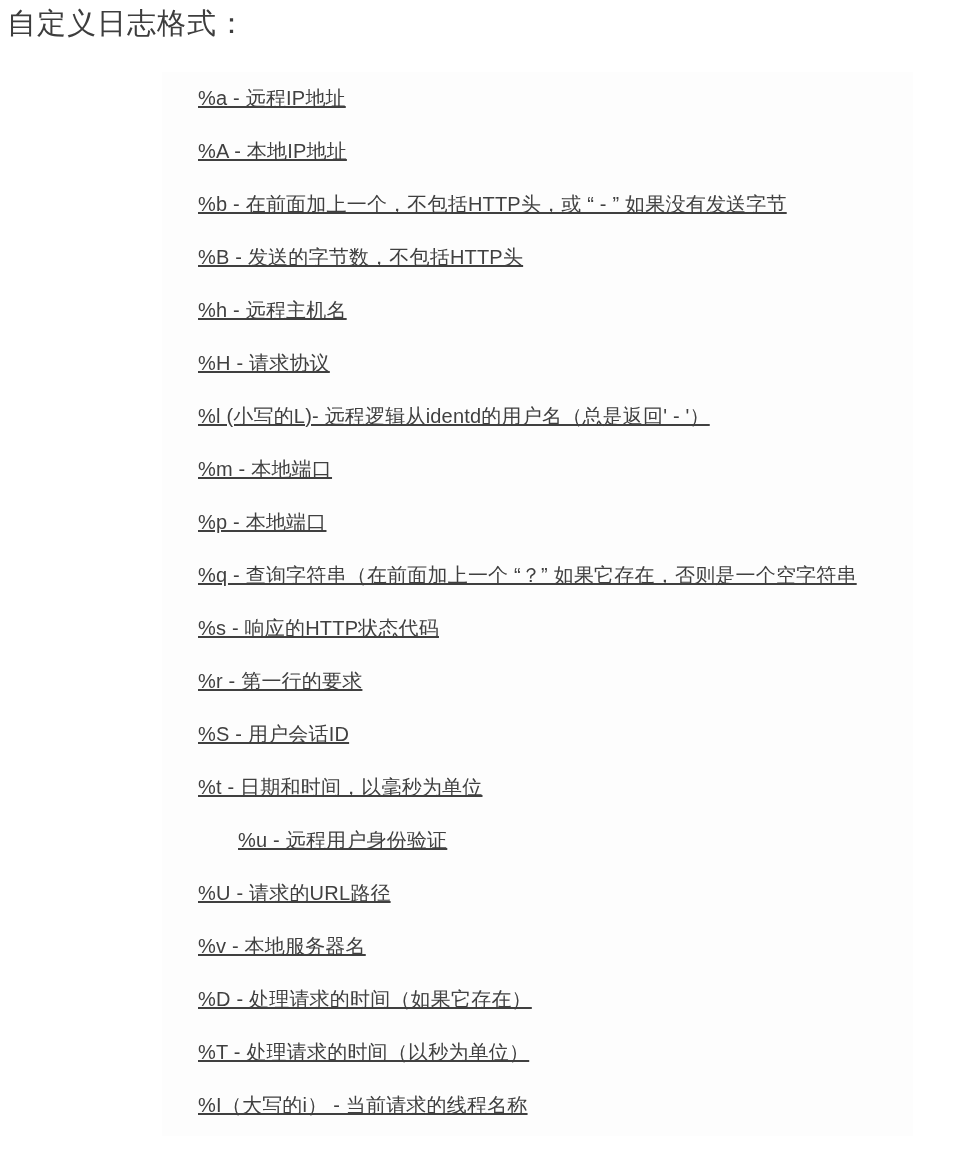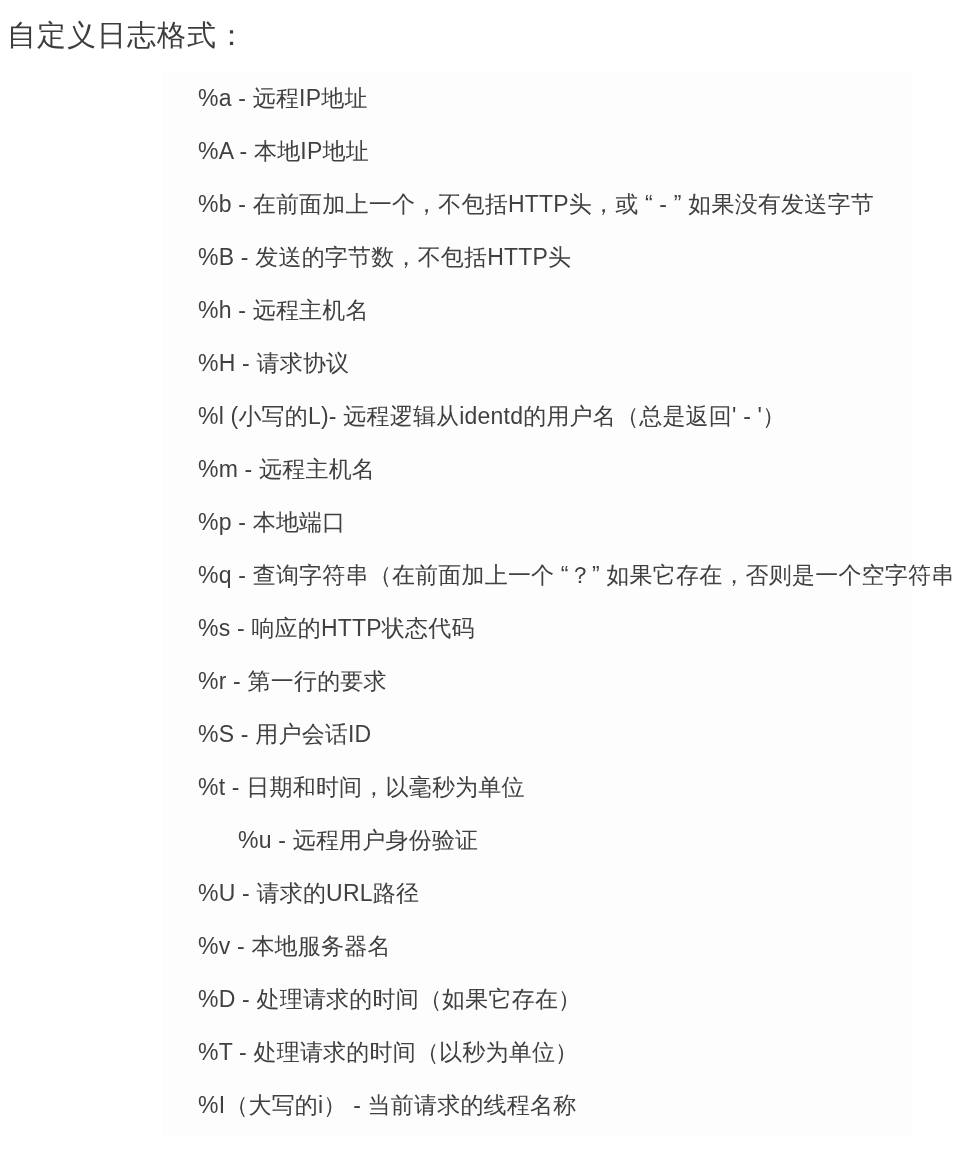--- a/index.html
+++ b/index.html
@@ -14,66 +14,67 @@
   }
   .page {
     position: relative;
     width: 964px;
     height: 1161px;
     background: #ffffff;
   }
   .page-title {
     position: absolute;
     left: 7px;
-    top: 16px;
+    top: 4px;
     margin: 0;
     font-size: 29px;
     font-weight: 400;
     color: #3d3d3d;
     letter-spacing: 1px;
     white-space: nowrap;
   }
   .content-block {
     position: absolute;
     left: 162px;
     top: 72px;
     width: 751px;
     height: 1064px;
     background: #fdfdfd;
     box-sizing: border-box;
     padding: 0 0 0 36px;
   }
   .list-item {
     height: 53px;
     line-height: 53px;
-    font-size: 23px;
+    font-size: 20px;
     color: #404040;
     white-space: nowrap;
     letter-spacing: 0.2px;
+    text-decoration: underline;
   }
   .list-item.indent {
     padding-left: 40px;
   }
 </style>
 </head>
 <body>
 
 <div class="page">
 
   <h1 class="page-title">自定义日志格式：</h1>
 
   <div class="content-block">
     <div class="list-item">%a - 远程IP地址</div>
     <div class="list-item">%A - 本地IP地址</div>
     <div class="list-item">%b - 在前面加上一个，不包括HTTP头，或 “ - ” 如果没有发送字节</div>
     <div class="list-item">%B - 发送的字节数，不包括HTTP头</div>
     <div class="list-item">%h - 远程主机名</div>
     <div class="list-item">%H - 请求协议</div>
     <div class="list-item">%l (小写的L)- 远程逻辑从identd的用户名（总是返回' - '）</div>
-    <div class="list-item">%m - 远程主机名</div>
+    <div class="list-item">%m - 本地端口</div>
     <div class="list-item">%p - 本地端口</div>
     <div class="list-item">%q - 查询字符串（在前面加上一个 “？” 如果它存在，否则是一个空字符串</div>
     <div class="list-item">%s - 响应的HTTP状态代码</div>
     <div class="list-item">%r - 第一行的要求</div>
     <div class="list-item">%S - 用户会话ID</div>
     <div class="list-item">%t - 日期和时间，以毫秒为单位</div>
     <div class="list-item indent">%u - 远程用户身份验证</div>
     <div class="list-item">%U - 请求的URL路径</div>
     <div class="list-item">%v - 本地服务器名</div>
     <div class="list-item">%D - 处理请求的时间（如果它存在）</div>

